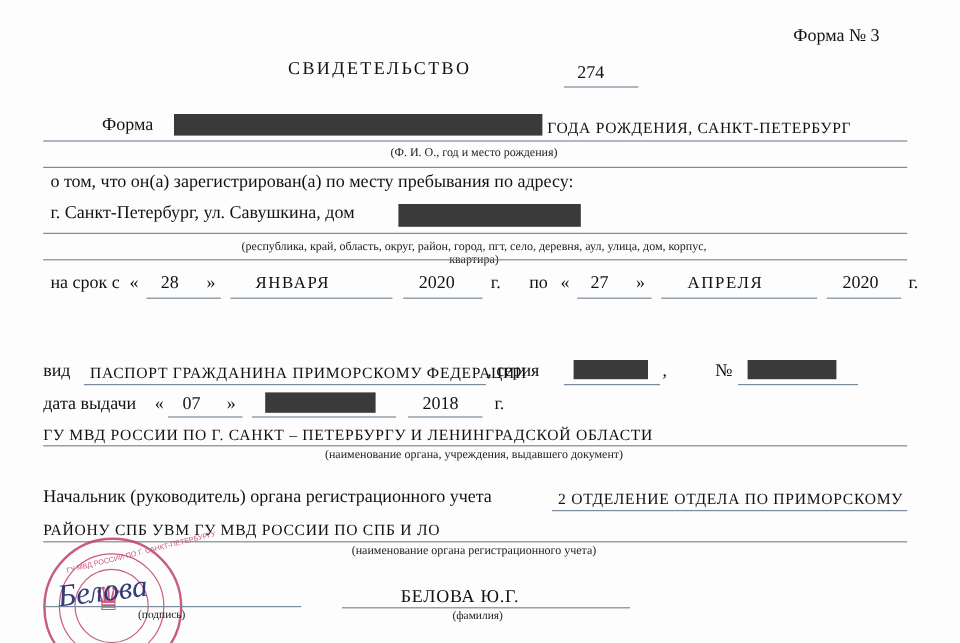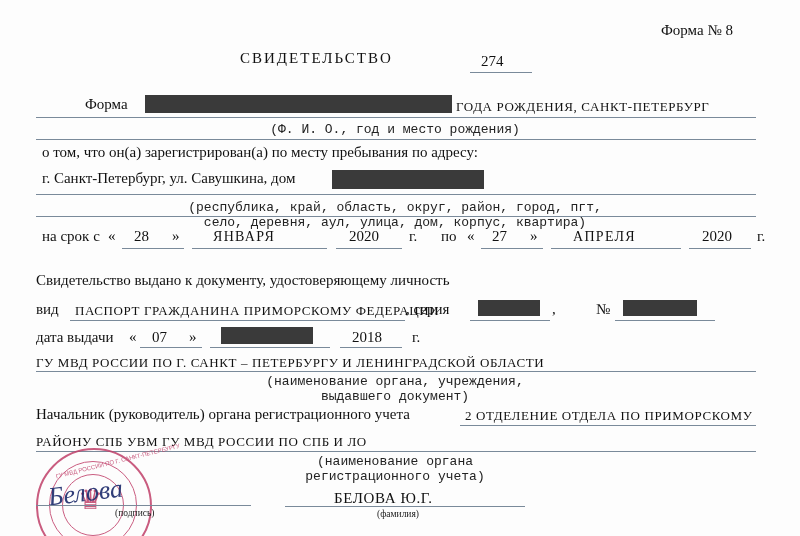--- a/index.html
+++ b/index.html
@@ -20,24 +20,24 @@
     position: absolute;
     border-bottom: 1px solid #7a8a9a;
     height: 0;
   }
   .redact {
     position: absolute;
     background: #3a3a3a;
   }
   .caption {
     position: absolute;
-    font-size: 13px;
+    font-size: 10px;
     color: #222;
     text-align: center;
-    font-family: Liberation Mono, monospace;
+    font-family: Liberation Serif, serif;
   }
   .txt {
     position: absolute;
     white-space: nowrap;
     font-family: "Liberation Serif", serif;
   }
 
   
   .form-no { font-size: 15px; }
   .title-main {
@@ -108,21 +108,21 @@
     position: absolute;
     font-size: 9.5px;
     color: #222;
   }
 </style>
 </head>
 <body>
 
 <div id="page">
 
-  <div class="txt form-no" style="left:661px; top:22px;">Форма № 8</div>
+  <div class="txt form-no" style="left:661px; top:22px;">Форма № 3</div>
 
   <div class="txt title-main" style="left:240px; top:50px;">СВИДЕТЕЛЬСТВО</div>
   <div class="txt num-274" style="left:481px; top:53px;">274</div>
   <div class="line" style="left:470px; top:72px; width:62px;"></div>
 
 
   <div class="txt body15" style="left:85px; top:96px;">Форма</div>
   <div class="redact" style="left:145px; top:95px; width:307px; height:18px;"></div>
   <div class="txt body13 spaced" style="left:456px; top:99px;">ГОДА РОЖДЕНИЯ, САНКТ-ПЕТЕРБУРГ</div>
   <div class="line" style="left:36px; top:117px; width:720px;"></div>
@@ -158,21 +158,20 @@
   <div class="txt body15" style="left:530px; top:228px;">»</div>
   <div class="line" style="left:481px; top:248px; width:62px;"></div>
 
   <div class="txt body14 wide" style="left:573px; top:229px;">АПРЕЛЯ</div>
   <div class="line" style="left:551px; top:248px; width:130px;"></div>
 
   <div class="txt body15" style="left:702px; top:228px;">2020</div>
   <div class="line" style="left:689px; top:248px; width:62px;"></div>
   <div class="txt body15" style="left:757px; top:228px;">г.</div>
 
-  <div class="txt body15" style="left:36px; top:272px;">Свидетельство выдано к документу, удостоверяющему личность</div>
 
   <div class="txt body15" style="left:36px; top:301px;">вид</div>
   <div class="txt body13 spaced" style="left:75px; top:303px;">ПАСПОРТ ГРАЖДАНИНА ПРИМОРСКОМУ ФЕДЕРАЦИИ</div>
   <div class="line" style="left:70px; top:320px; width:335px;"></div>
   <div class="txt body15" style="left:406px; top:301px;">, серия</div>
   <div class="redact" style="left:478px; top:300px; width:62px; height:16px;"></div>
   <div class="line" style="left:470px; top:320px; width:80px;"></div>
   <div class="txt body15" style="left:552px; top:301px;">,</div>
   <div class="txt body15" style="left:596px; top:301px;">№</div>
   <div class="redact" style="left:623px; top:300px; width:74px; height:16px;"></div>

